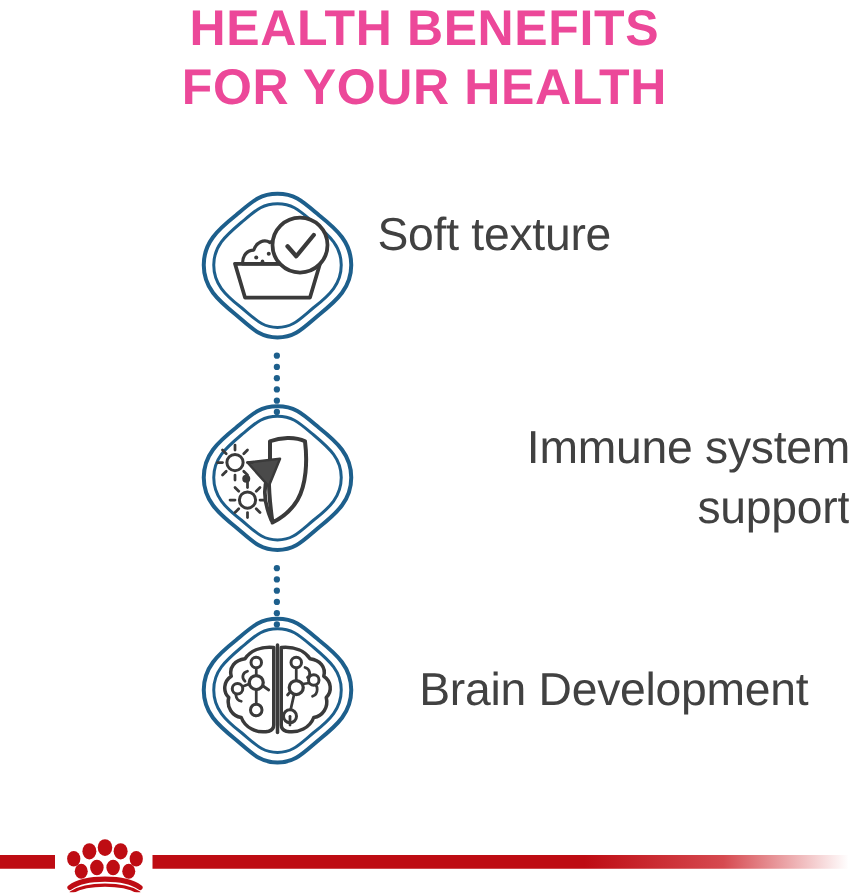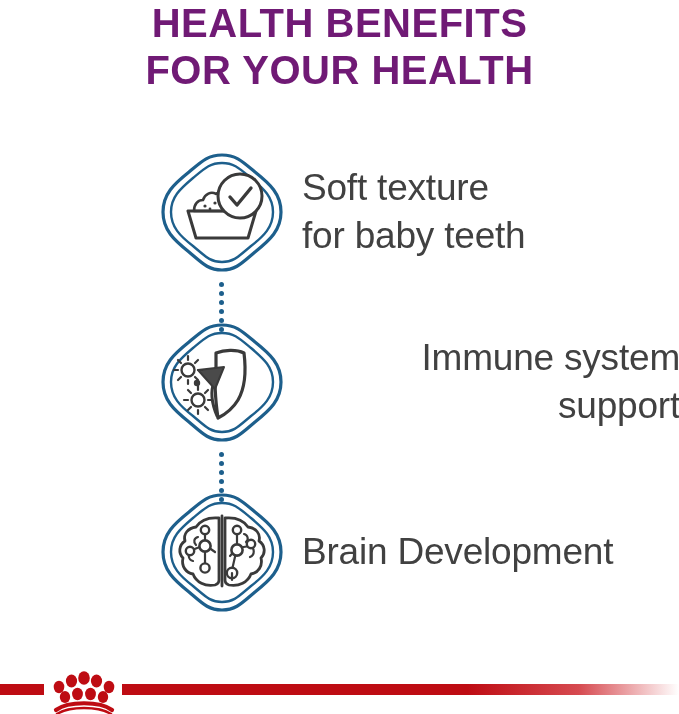--- a/index.html
+++ b/index.html
@@ -16,21 +16,21 @@
     -webkit-font-smoothing: antialiased;
   }
 
   
   #headline {
     position: absolute;
     top: 0px;
     left: 0;
     width: 679px;
     text-align: center;
-    color: #701a75;
+    color: #ec4899;
     font-family: "Liberation Sans", sans-serif;
     font-weight: bold;
     font-size: 40px;
     line-height: 47px;
     letter-spacing: 0.5px;
   }
   #headline .hl-line {
     display: block;
     white-space: nowrap;
   }
@@ -68,21 +68,21 @@
     font-weight: normal;
     font-size: 37px;
     line-height: 48px;
     letter-spacing: -0.2px;
   }
   .benefit-label .lbl-line { display: block; white-space: nowrap; }
 
   
   .row-1 .benefit-label { top: 14px; }
   .row-2 .benefit-label { top: 14px; text-align: right; }
-  .row-3 .benefit-label { top: 38px; }
+  .row-3 .benefit-label { top: 38px; text-align: center; }
 
   
   .connector {
     position: absolute;
     left: 219px;
     width: 6px;
     height: 46px;
   }
   .connector-1 { top: 282px; }
   .connector-2 { top: 452px; }
@@ -153,21 +153,20 @@
         <circle cx="57" cy="53" r="1.6" fill="#3a3a3a"></circle>
         <circle cx="66" cy="57" r="1.6" fill="#3a3a3a"></circle>
         <circle cx="52" cy="59" r="1.4" fill="#3a3a3a"></circle>
 
         <circle cx="82" cy="46" r="22" fill="#ffffff" stroke="#3a3a3a" stroke-width="3"></circle>
         <path d="M72 47 L79 55 L93 38" fill="none" stroke="#3a3a3a" stroke-width="3.4" stroke-linecap="round" stroke-linejoin="round"></path>
       </svg>
     </div>
     <div class="benefit-label">
       <span class="lbl-line">Soft texture</span>
-      <span class="lbl-line">for baby teeth</span>
     </div>
   </div>
 
   <div class="benefit-row row-2">
     <div class="icon-badge">
       <svg width="128" height="125" viewBox="0 0 128 125" xmlns="http://www.w3.org/2000/svg">
         <path d="M64 5 C78 5 84 11 97 22 C112 34 123 44 123 62 C123 80 112 90 97 102 C84 113 78 120 64 120 C50 120 44 113 31 102 C16 90 5 80 5 62 C5 44 16 34 31 22 C44 11 50 5 64 5 Z" fill="none" stroke="#1d5f8c" stroke-width="3.2"></path>
         <path d="M64 13 C76 13 81 18 93 28 C106 39 115 47 115 62 C115 77 106 86 93 96 C81 106 76 112 64 112 C52 112 47 106 35 96 C22 86 13 77 13 62 C13 47 22 39 35 28 C47 18 52 13 64 13 Z" fill="none" stroke="#1d5f8c" stroke-width="2.4"></path>
 
         <path d="M58 33 C66 30 78 29 86 33 C88 49 87 68 80 80 C74 90 66 95 60 98 C58 84 56 62 58 47 Z" fill="none" stroke="#3a3a3a" stroke-width="3.2" stroke-linejoin="round" stroke-linecap="round"></path>

